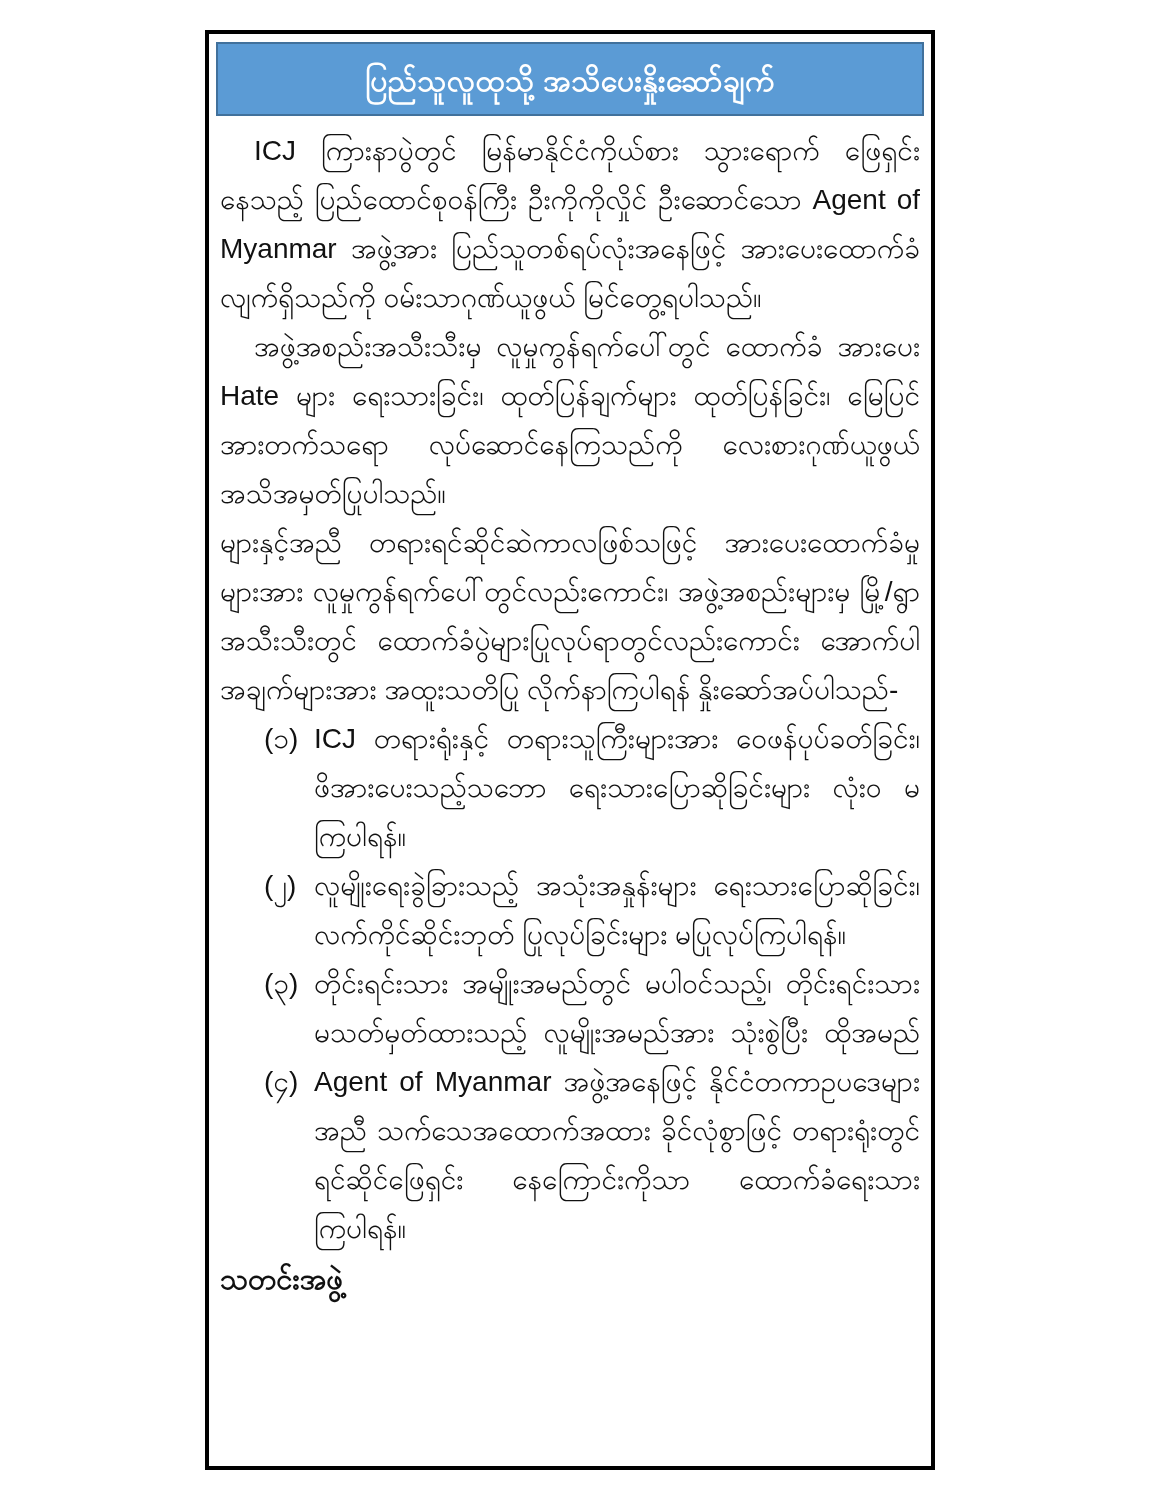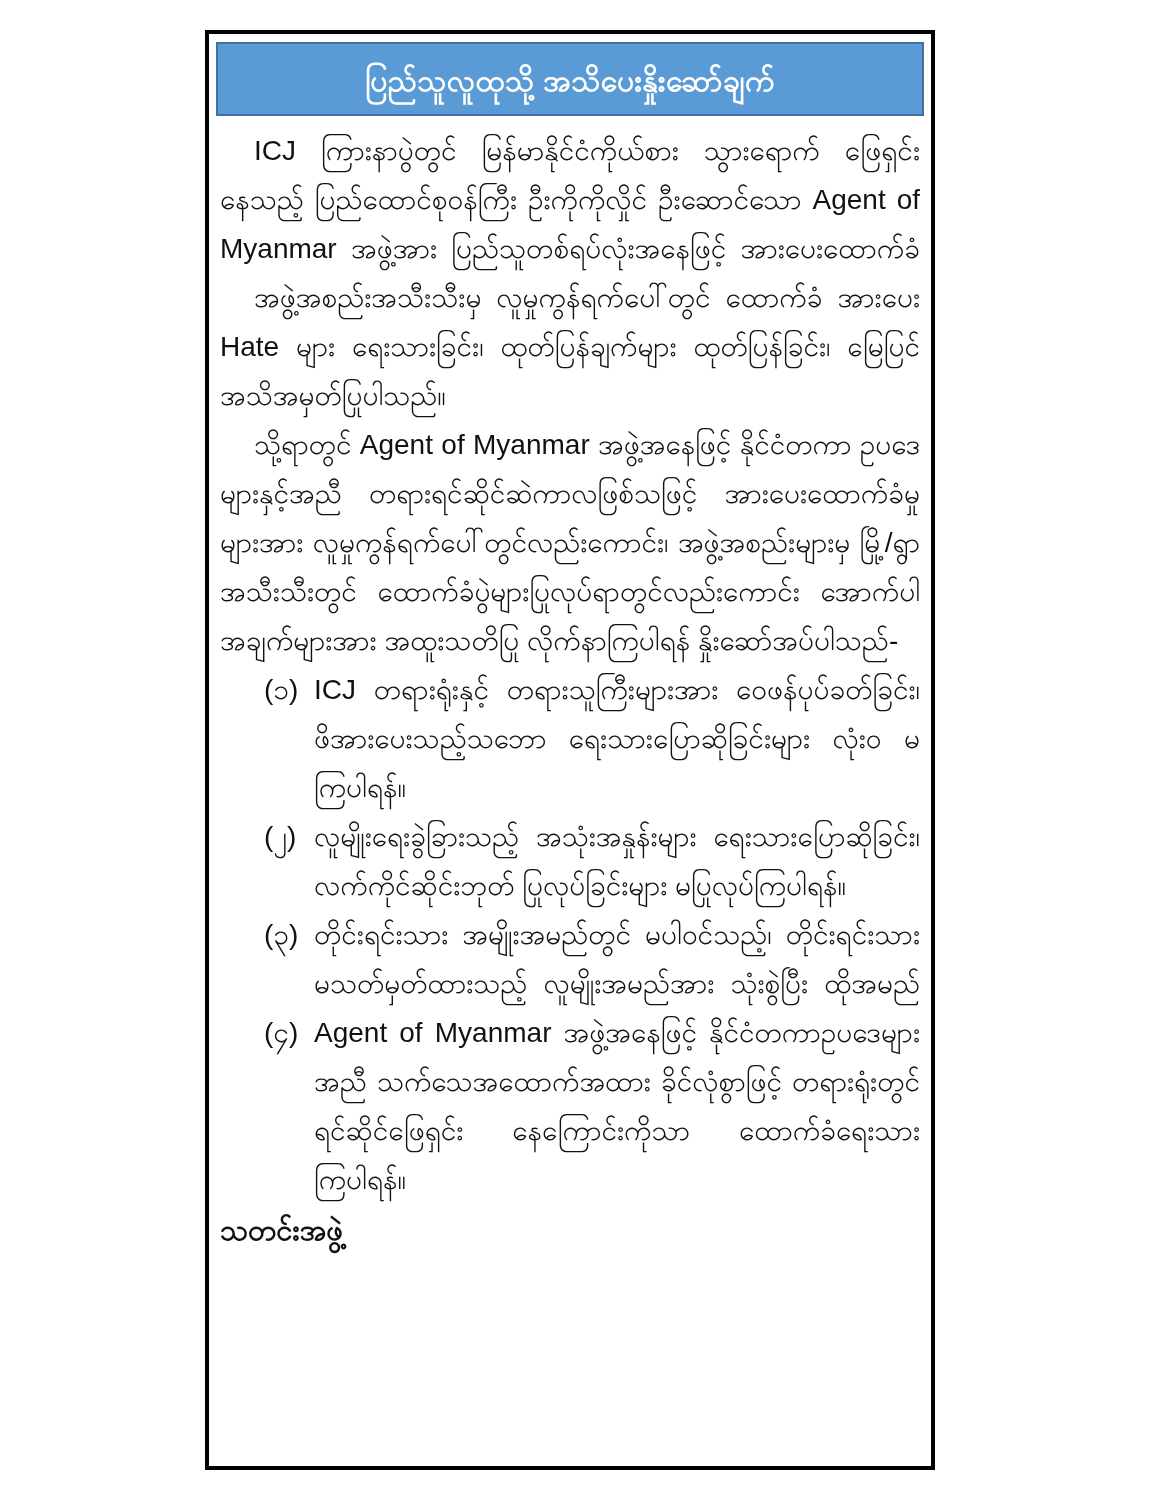--- a/index.html
+++ b/index.html
@@ -105,28 +105,29 @@
   <div class="doc">
     <div class="header-banner">
       <div class="header-title">ပြည်သူလူထုသို့ အသိပေးနှိုးဆော်ချက်</div>
     </div>
     <div class="text-area">
       <div id="paragraphs">
           <div class="paragraph">
             <div class="line justified indent">ICJ ကြားနာပွဲတွင် မြန်မာနိုင်ငံကိုယ်စား သွားရောက် ဖြေရှင်း</div>
             <div class="line justified">နေသည့် ပြည်ထောင်စုဝန်ကြီး ဦးကိုကိုလှိုင် ဦးဆောင်သော Agent of</div>
             <div class="line justified">Myanmar အဖွဲ့အား ပြည်သူတစ်ရပ်လုံးအနေဖြင့် အားပေးထောက်ခံ</div>
+            <div class="line last">လျက်ရှိသည်ကို ဝမ်းသာဂုဏ်ယူဖွယ် မြင်တွေ့ရပါသည်။</div>
           </div>
           <div class="paragraph">
             <div class="line justified indent">အဖွဲ့အစည်းအသီးသီးမှ လူမှုကွန်ရက်ပေါ်တွင် ထောက်ခံ အားပေးသည့်</div>
             <div class="line justified">Hate များ ရေးသားခြင်း၊ ထုတ်ပြန်ချက်များ ထုတ်ပြန်ခြင်း၊ မြေပြင်</div>
+            <div class="line justified">အားတက်သရော လုပ်ဆောင်နေကြသည်ကို လေးစားဂုဏ်ယူဖွယ်</div>
             <div class="line last">အသိအမှတ်ပြုပါသည်။</div>
           </div>
           <div class="paragraph">
-            <div class="line justified indent">သို့ရာတွင် Agent of Myanmar အဖွဲ့အနေဖြင့် နိုင်ငံတကာ ဥပဒေ</div>
             <div class="line justified">များနှင့်အညီ တရားရင်ဆိုင်ဆဲကာလဖြစ်သဖြင့် အားပေးထောက်ခံမှု</div>
             <div class="line justified">များအား လူမှုကွန်ရက်ပေါ်တွင်လည်းကောင်း၊ အဖွဲ့အစည်းများမှ မြို့/ရွာ</div>
             <div class="line justified">အသီးသီးတွင် ထောက်ခံပွဲများပြုလုပ်ရာတွင်လည်းကောင်း အောက်ပါ</div>
             <div class="line last">အချက်များအား အထူးသတိပြု လိုက်နာကြပါရန် နှိုးဆော်အပ်ပါသည်-</div>
           </div>
         </div>
       <div id="list">
           <div class="list-item">
             <div class="list-marker">(၁)</div>
             <div class="list-text">

